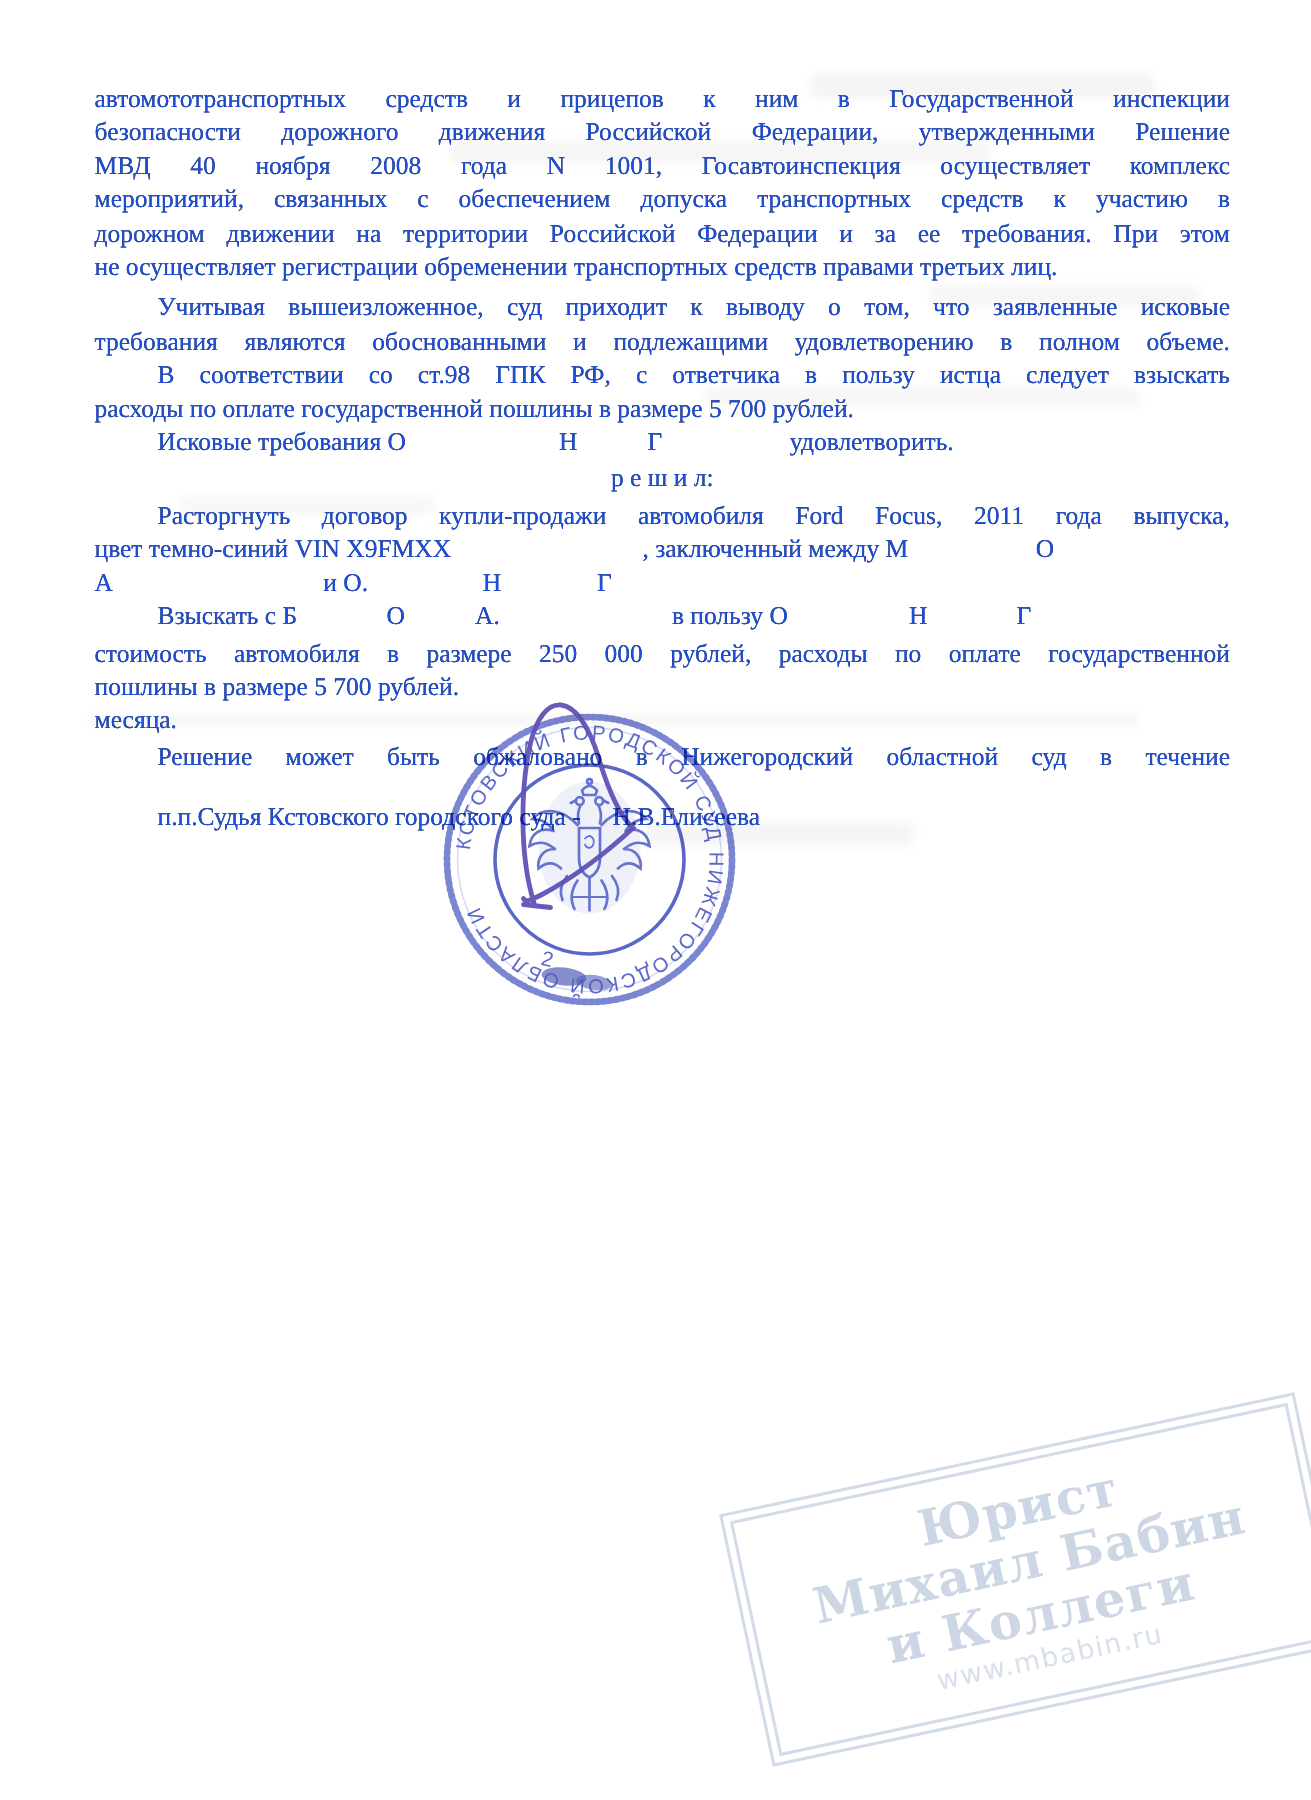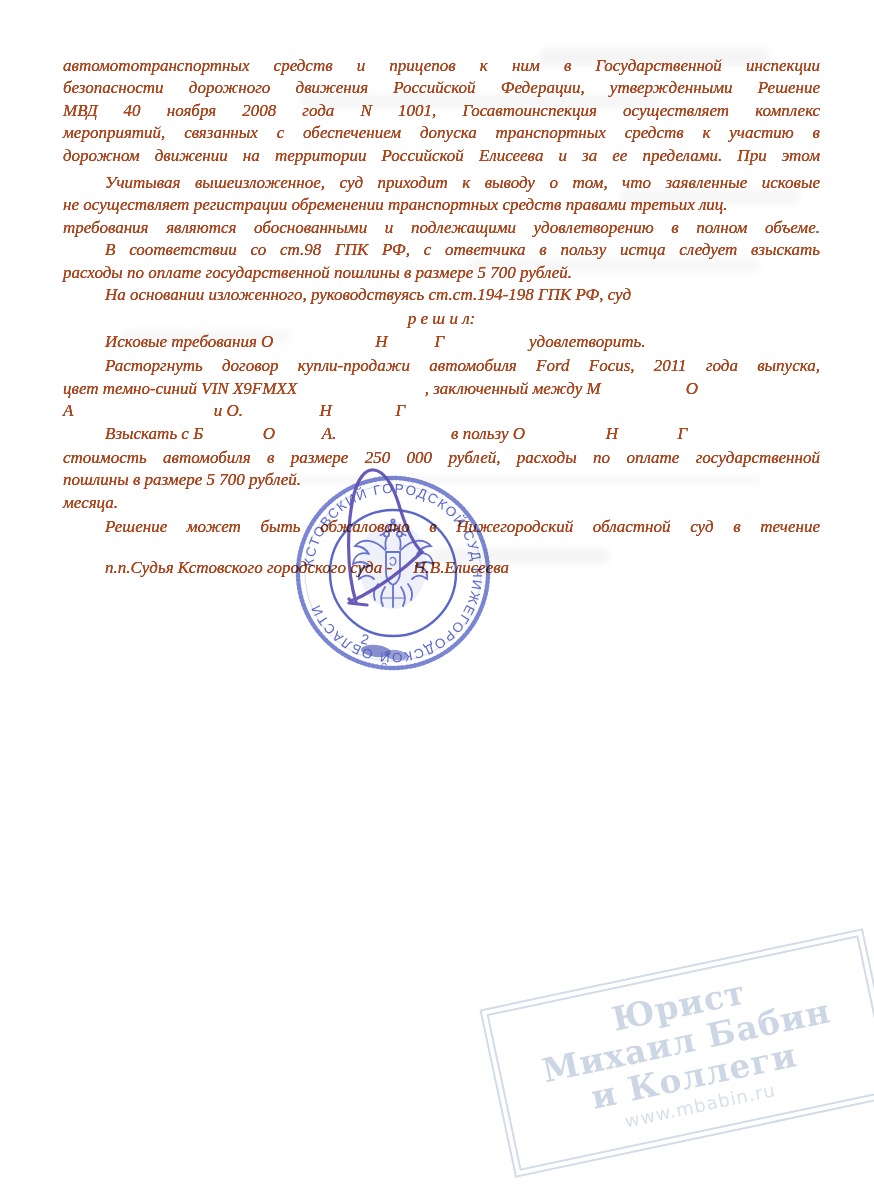--- a/index.html
+++ b/index.html
@@ -1,19 +1,19 @@
 <!DOCTYPE html>
 <html><head>
 <meta charset="utf-8">
 <style>
   html,body{margin:0;padding:0;background:#e9e9e9;}
   .page{position:relative;width:874px;height:1200px;background:#ffffff;overflow:hidden;
         font-family:"Liberation Serif", serif;}
   .doc-text{position:absolute;left:63px;top:55px;width:757px;z-index:2;}
-  .line{font-size:17px;line-height:22.4px;color:#c2410c;text-shadow:0 0 0.4px #2a2a2a;font-style:italic;}
+  .line{font-size:17px;line-height:22.4px;color:#1d4ed8;text-shadow:0 0 0.4px #2a2a2a;}
   .line.j{text-align:justify;text-align-last:justify;}
   .line.i{padding-left:42px;}
   .line.c{text-align:center;text-align-last:center;}
   .line.pre{white-space:pre;}
   
   .noise{position:absolute;background:#ebebeb;border-radius:6px;filter:blur(3px);z-index:1;}
   
   .stamp{position:absolute;left:283px;top:460px;z-index:3;mix-blend-mode:multiply;}
   
   .watermark{position:absolute;left:493px;top:967px;width:388px;height:168px;
@@ -37,29 +37,28 @@
   <div class="noise" style="left:470px;top:258px;width:290px;height:14px;opacity:.4"></div>
   <div class="noise" style="left:120px;top:330px;width:170px;height:13px;opacity:.4"></div>
   <div class="noise" style="left:60px;top:477px;width:700px;height:6px;opacity:.5"></div>
   <div class="noise" style="left:430px;top:548px;width:180px;height:16px;opacity:.5"></div>
 
   <div class="doc-text">
       <div class="line j">автомототранспортных средств и прицепов к ним в Государственной инспекции</div>
       <div class="line j">безопасности дорожного движения Российской Федерации, утвержденными Решение</div>
       <div class="line j">МВД 40 ноября 2008 года N 1001, Госавтоинспекция осуществляет комплекс</div>
       <div class="line j">мероприятий, связанных с обеспечением допуска транспортных средств к участию в</div>
-      <div class="line j">дорожном движении на территории Российской Елисеева и за ее пределами. При этом</div>
+      <div class="line j">дорожном движении на территории Российской Федерации и за ее требования. При этом</div>
+      <div class="line">не осуществляет регистрации обременении транспортных средств правами третьих лиц.</div>
       <div class="line i j" style="margin-top: 5px;">Учитывая вышеизложенное, суд приходит к выводу о том, что заявленные исковые</div>
-      <div class="line">не осуществляет регистрации обременении транспортных средств правами третьих лиц.</div>
       <div class="line j">требования являются обоснованными и подлежащими удовлетворению в полном объеме.</div>
       <div class="line i j">В соответствии со ст.98 ГПК РФ, с ответчика в пользу истца следует взыскать</div>
       <div class="line">расходы по оплате государственной пошлины в размере 5&nbsp;700 рублей.</div>
-      <div class="line i">На основании изложенного, руководствуясь ст.ст.194-198 ГПК РФ, суд</div>
+      <div class="line i pre">Исковые требования О                        Н           Г                    удовлетворить.</div>
       <div class="line c" style="margin-top: 2px;">р е ш и л:</div>
-      <div class="line i pre">Исковые требования О                        Н           Г                    удовлетворить.</div>
       <div class="line i j" style="margin-top: 2px;">Расторгнуть договор купли-продажи автомобиля Ford Focus, 2011 года выпуска,</div>
       <div class="line pre">цвет темно-синий VIN X9FMXX                              , заключенный между М                    О</div>
       <div class="line pre">А                                 и О.                  Н               Г</div>
       <div class="line i pre">Взыскать с Б              О           А.                           в пользу О                   Н              Г</div>
       <div class="line j" style="margin-top: 2px;">стоимость автомобиля в размере 250&nbsp;000 рублей, расходы по оплате государственной</div>
       <div class="line">пошлины в размере 5&nbsp;700 рублей.</div>
       <div class="line">месяца.</div>
       <div class="line i j" style="margin-top: 2px;">Решение может быть обжаловано в Нижегородский областной суд в течение</div>
       <div class="line i pre" style="margin-top: 18px;">п.п.Судья Кстовского городского суда -     Н.В.Елисеева</div>
     </div>

